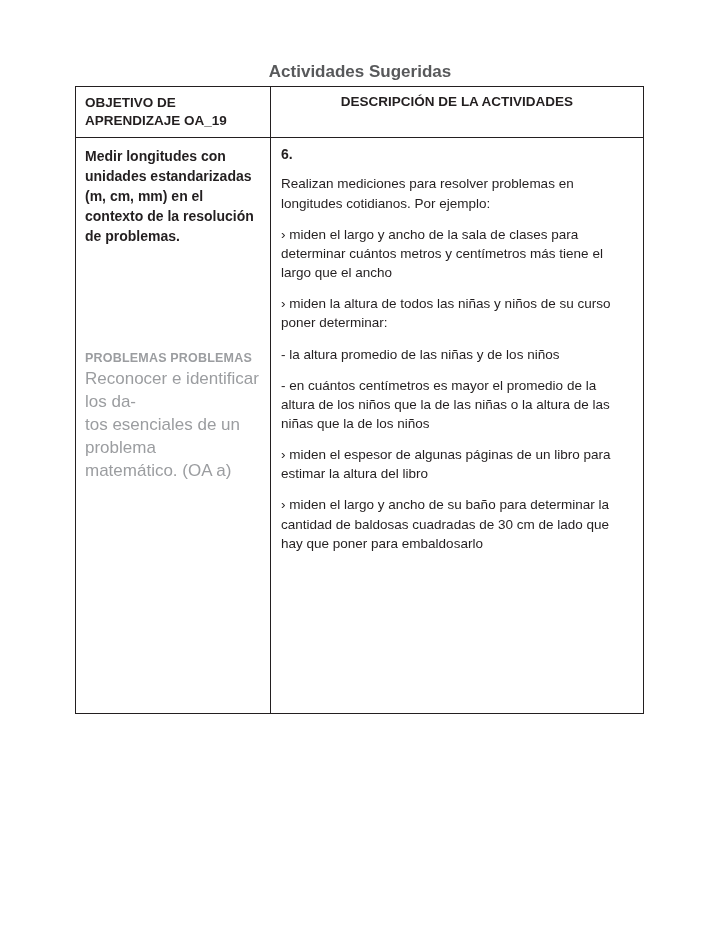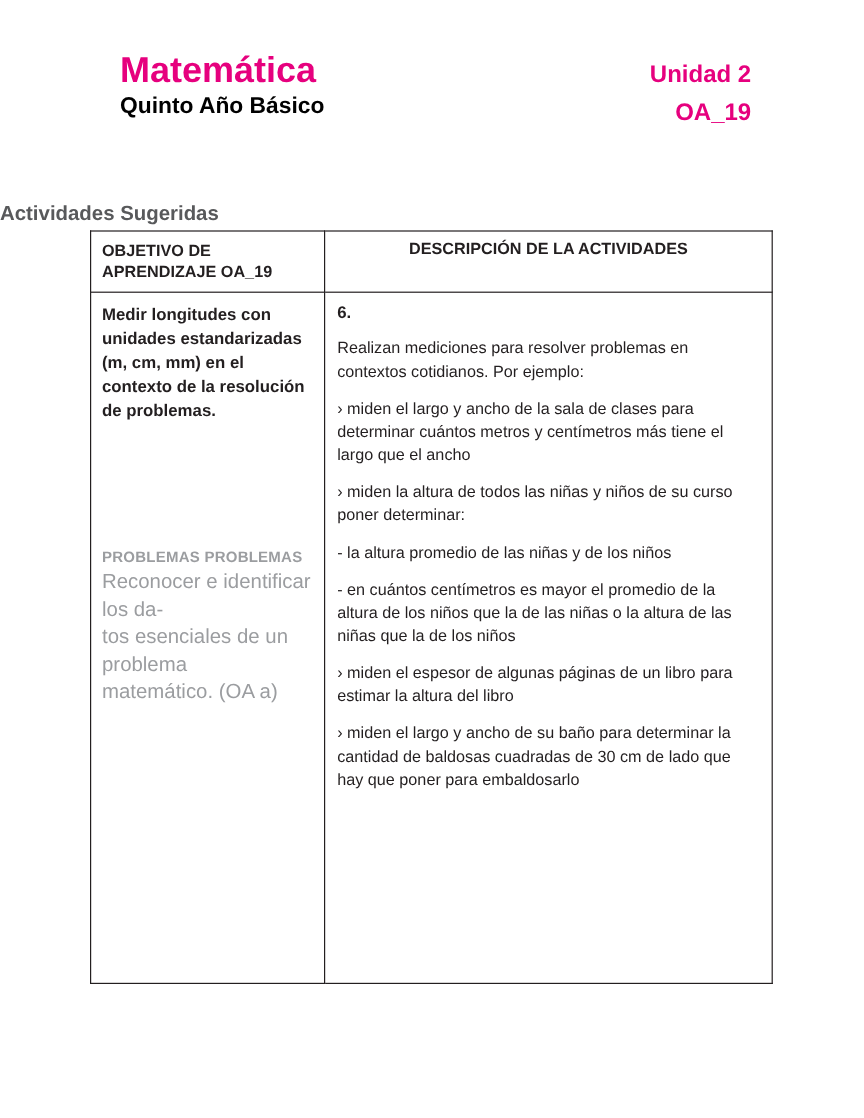--- a/index.html
+++ b/index.html
@@ -33,21 +33,21 @@
   }
   .header-right { text-align: right; padding-top: 8px; }
   .unit-label, .oa-label {
     color: #e6007e;
     font-size: 20px;
     font-weight: bold;
     line-height: 1.2;
   }
   .oa-label { margin-top: 8px; }
   .section-title {
-    text-align: left;
+    text-align: center;
     color: #58595b;
     font-size: 17px;
     font-weight: bold;
     margin: 62px 0 0 0;
   }
   .table-wrap { margin: 4px 76px 0 75px; }
   table.activities-table {
     width: 100%;
     height: 628px;
     border-collapse: collapse;
@@ -101,30 +101,20 @@
     font-size: 13.5px;
     line-height: 1.42;
     margin: 12px 0 0 0;
   }
 </style>
 </head>
 <body>
 
 <div class="page">
 
-  <div class="header">
-    <div class="header-left">
-      <div class="doc-title">Matemática</div>
-      <div class="doc-subtitle">Quinto Año Básico</div>
-    </div>
-    <div class="header-right">
-      <div class="unit-label">Unidad 2</div>
-      <div class="oa-label">OA_19</div>
-    </div>
-  </div>
 
   <h2 class="section-title">Actividades Sugeridas</h2>
 
   <div class="table-wrap">
     <table class="activities-table">
       <colgroup>
         <col class="col-left">
         <col class="col-right">
       </colgroup>
       <thead>
@@ -139,21 +129,21 @@
             <div class="objective">Medir longitudes con unidades estandarizadas (m, cm, mm) en el contexto de la resolución de problemas.</div>
             <div class="skill-block">
               <div class="skill-title">PROBLEMAS PROBLEMAS</div>
               <div class="skill-text">Reconocer e identificar los da-
 tos esenciales de un problema
 matemático. (OA a)</div>
             </div>
           </td>
           <td class="cell-right">
             <div class="activity-number">6.</div>
-            <p class="activity-paragraph">Realizan mediciones para resolver problemas en contextos cotidianos. Por ejemplo:</p>
+            <p class="activity-paragraph">Realizan mediciones para resolver problemas en longitudes cotidianos. Por ejemplo:</p>
             <p class="activity-paragraph">› miden el largo y ancho de la sala de clases para determinar  cuántos metros y centímetros más tiene el largo que el ancho</p>
             <p class="activity-paragraph">› miden la altura de todos las niñas y niños de su curso poner determinar:</p>
             <p class="activity-paragraph">- la altura promedio de las niñas y de los niños</p>
             <p class="activity-paragraph">- en cuántos centímetros es mayor el promedio de la altura de los niños que la de las niñas o la altura de las niñas que la de los niños</p>
             <p class="activity-paragraph">› miden el espesor de algunas páginas de un libro para estimar la altura del libro</p>
             <p class="activity-paragraph">› miden el largo y ancho de su baño para determinar la cantidad de baldosas cuadradas de 30 cm de lado que hay que  poner para embaldosarlo</p>
           </td>
         </tr>
       </tbody>
     </table>

